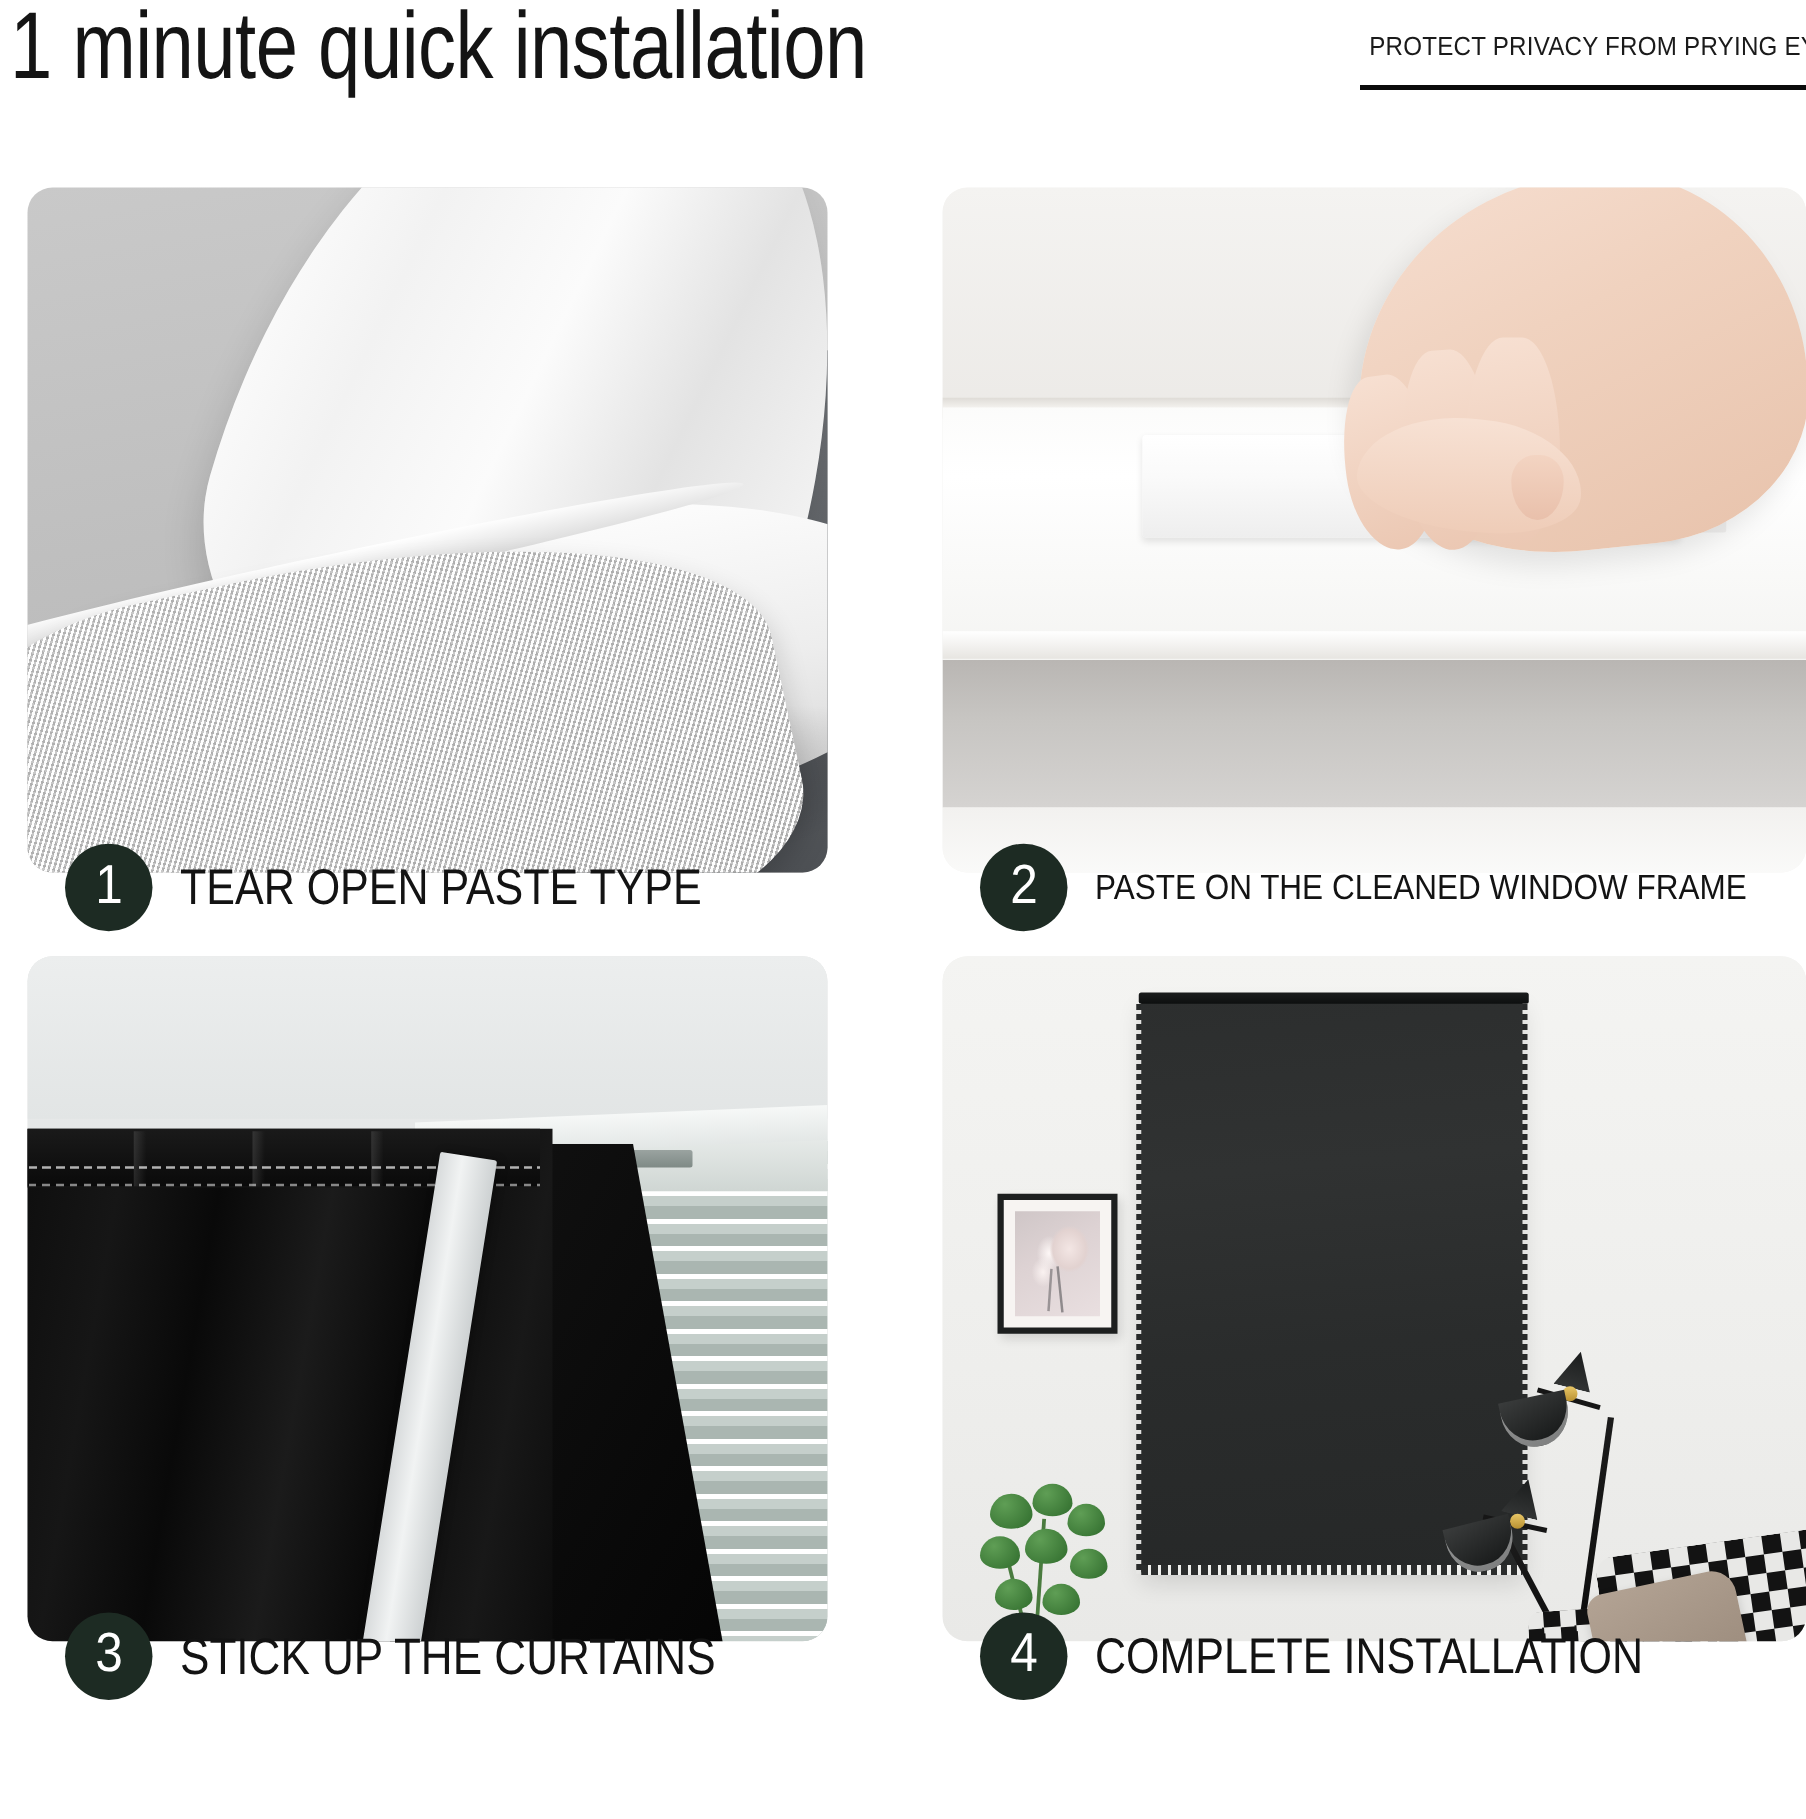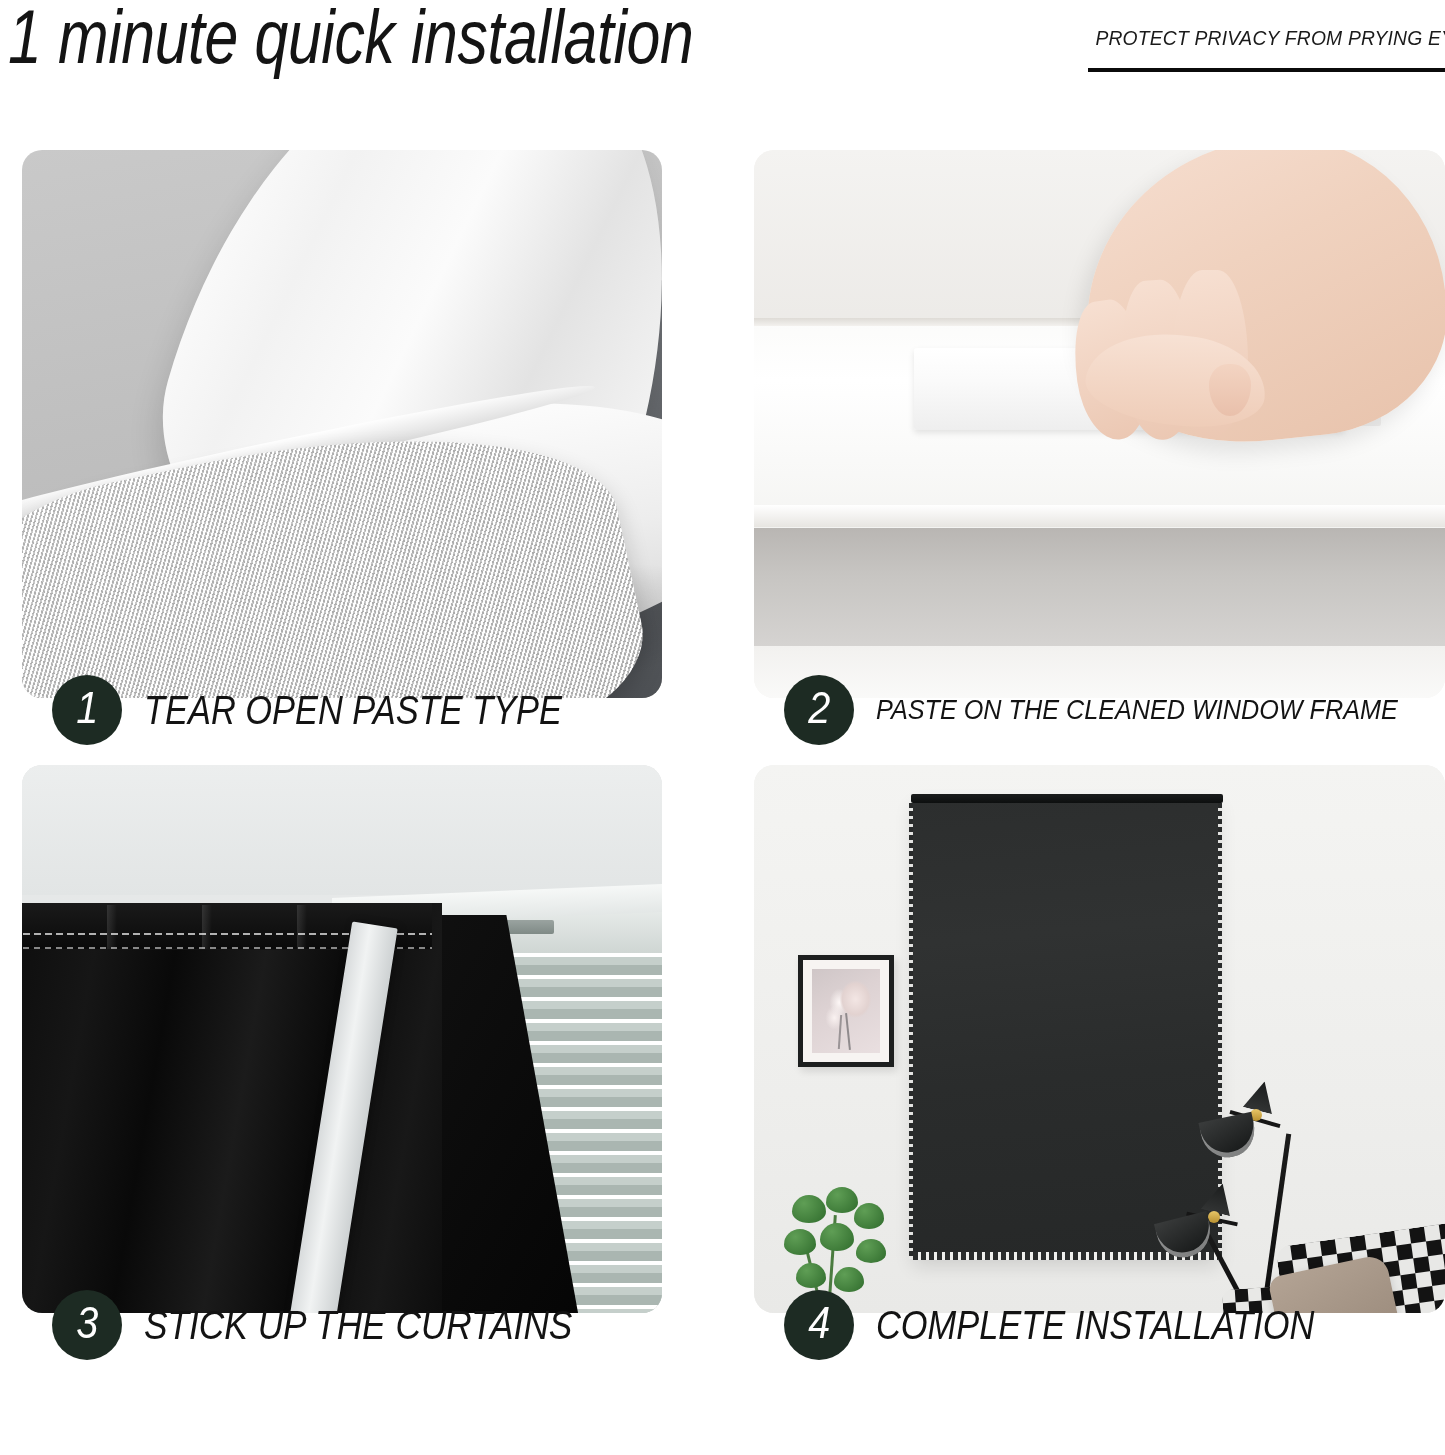--- a/index.html
+++ b/index.html
@@ -3,21 +3,21 @@
 <meta charset="utf-8">
 <style>
   html,body{margin:0;padding:0;}
   body{
     width:1445px;height:1455px;
     background:#ffffff;
     font-family:"Liberation Sans", sans-serif;
     overflow:hidden;
     position:relative;
   }
-  .page{position:relative;width:1445px;height:1455px;font-style:italic;}
+  .page{position:relative;width:1445px;height:1455px;}
 
   
   .header{position:absolute;left:0;top:0;width:1445px;height:140px;}
   .main-title{
     position:absolute;left:8px;top:-6px;
     font-size:76px;line-height:86px;
     color:#141414;
     letter-spacing:-0.5px;
     transform:scaleX(0.80);
     transform-origin:left top;

